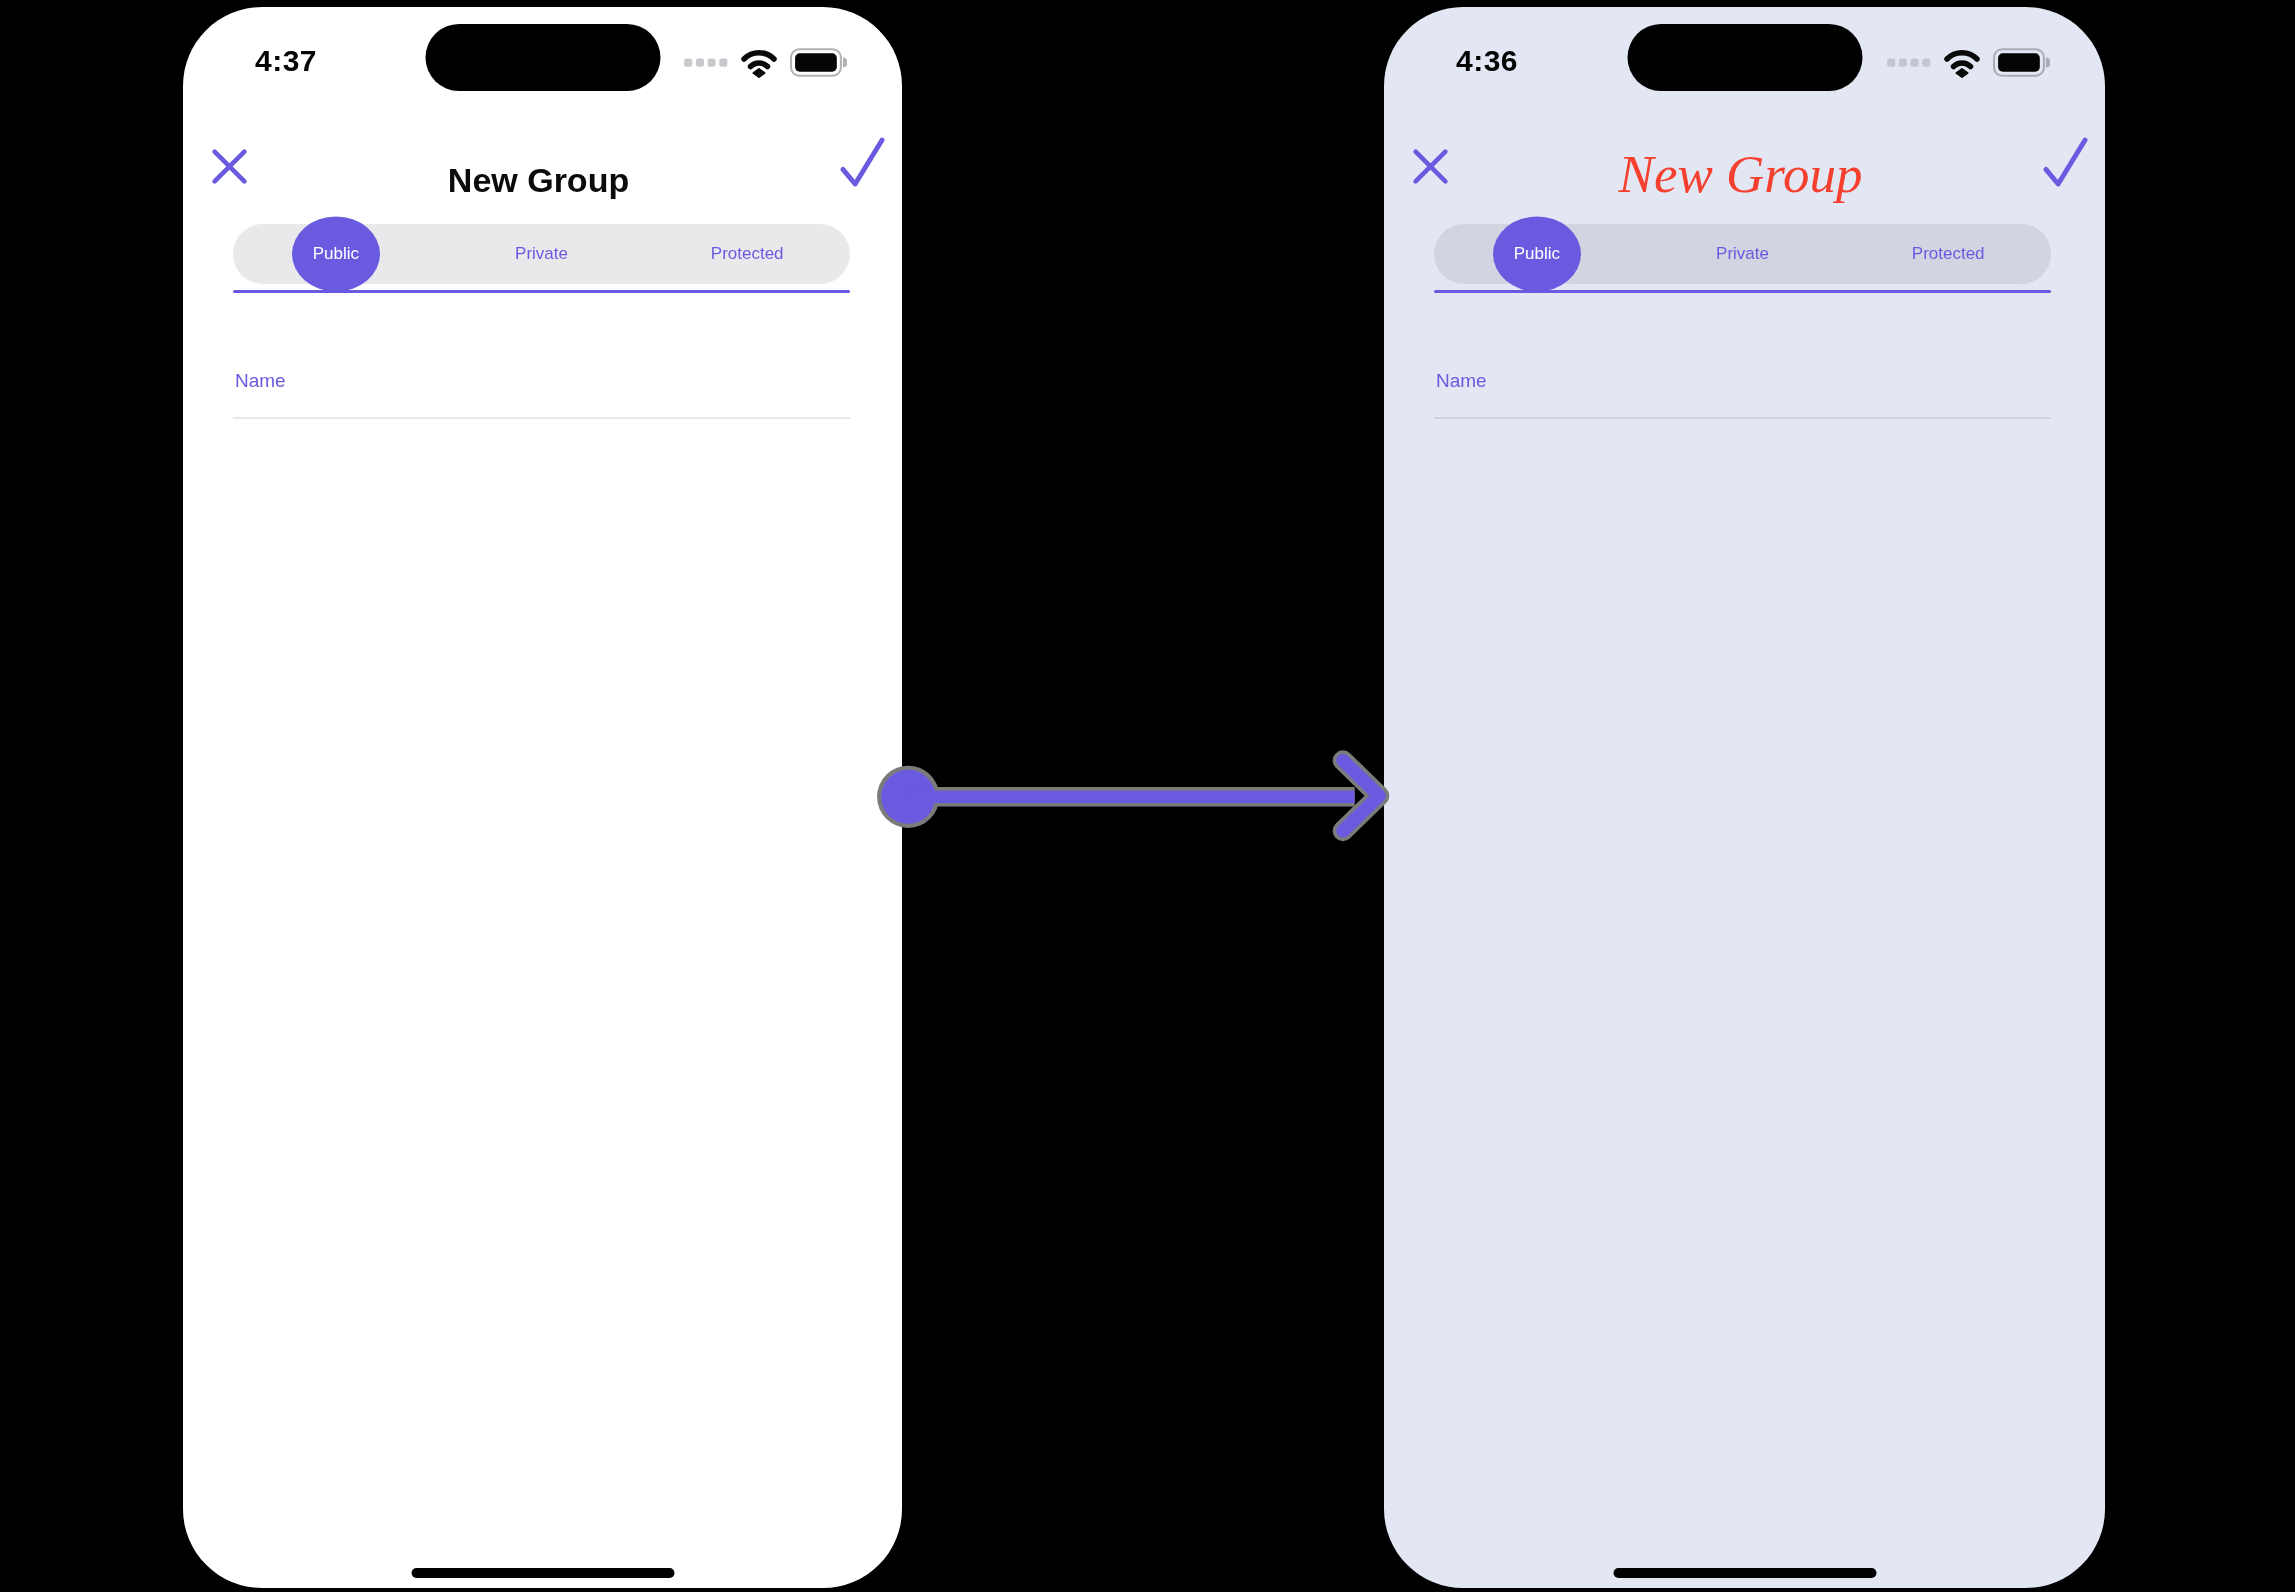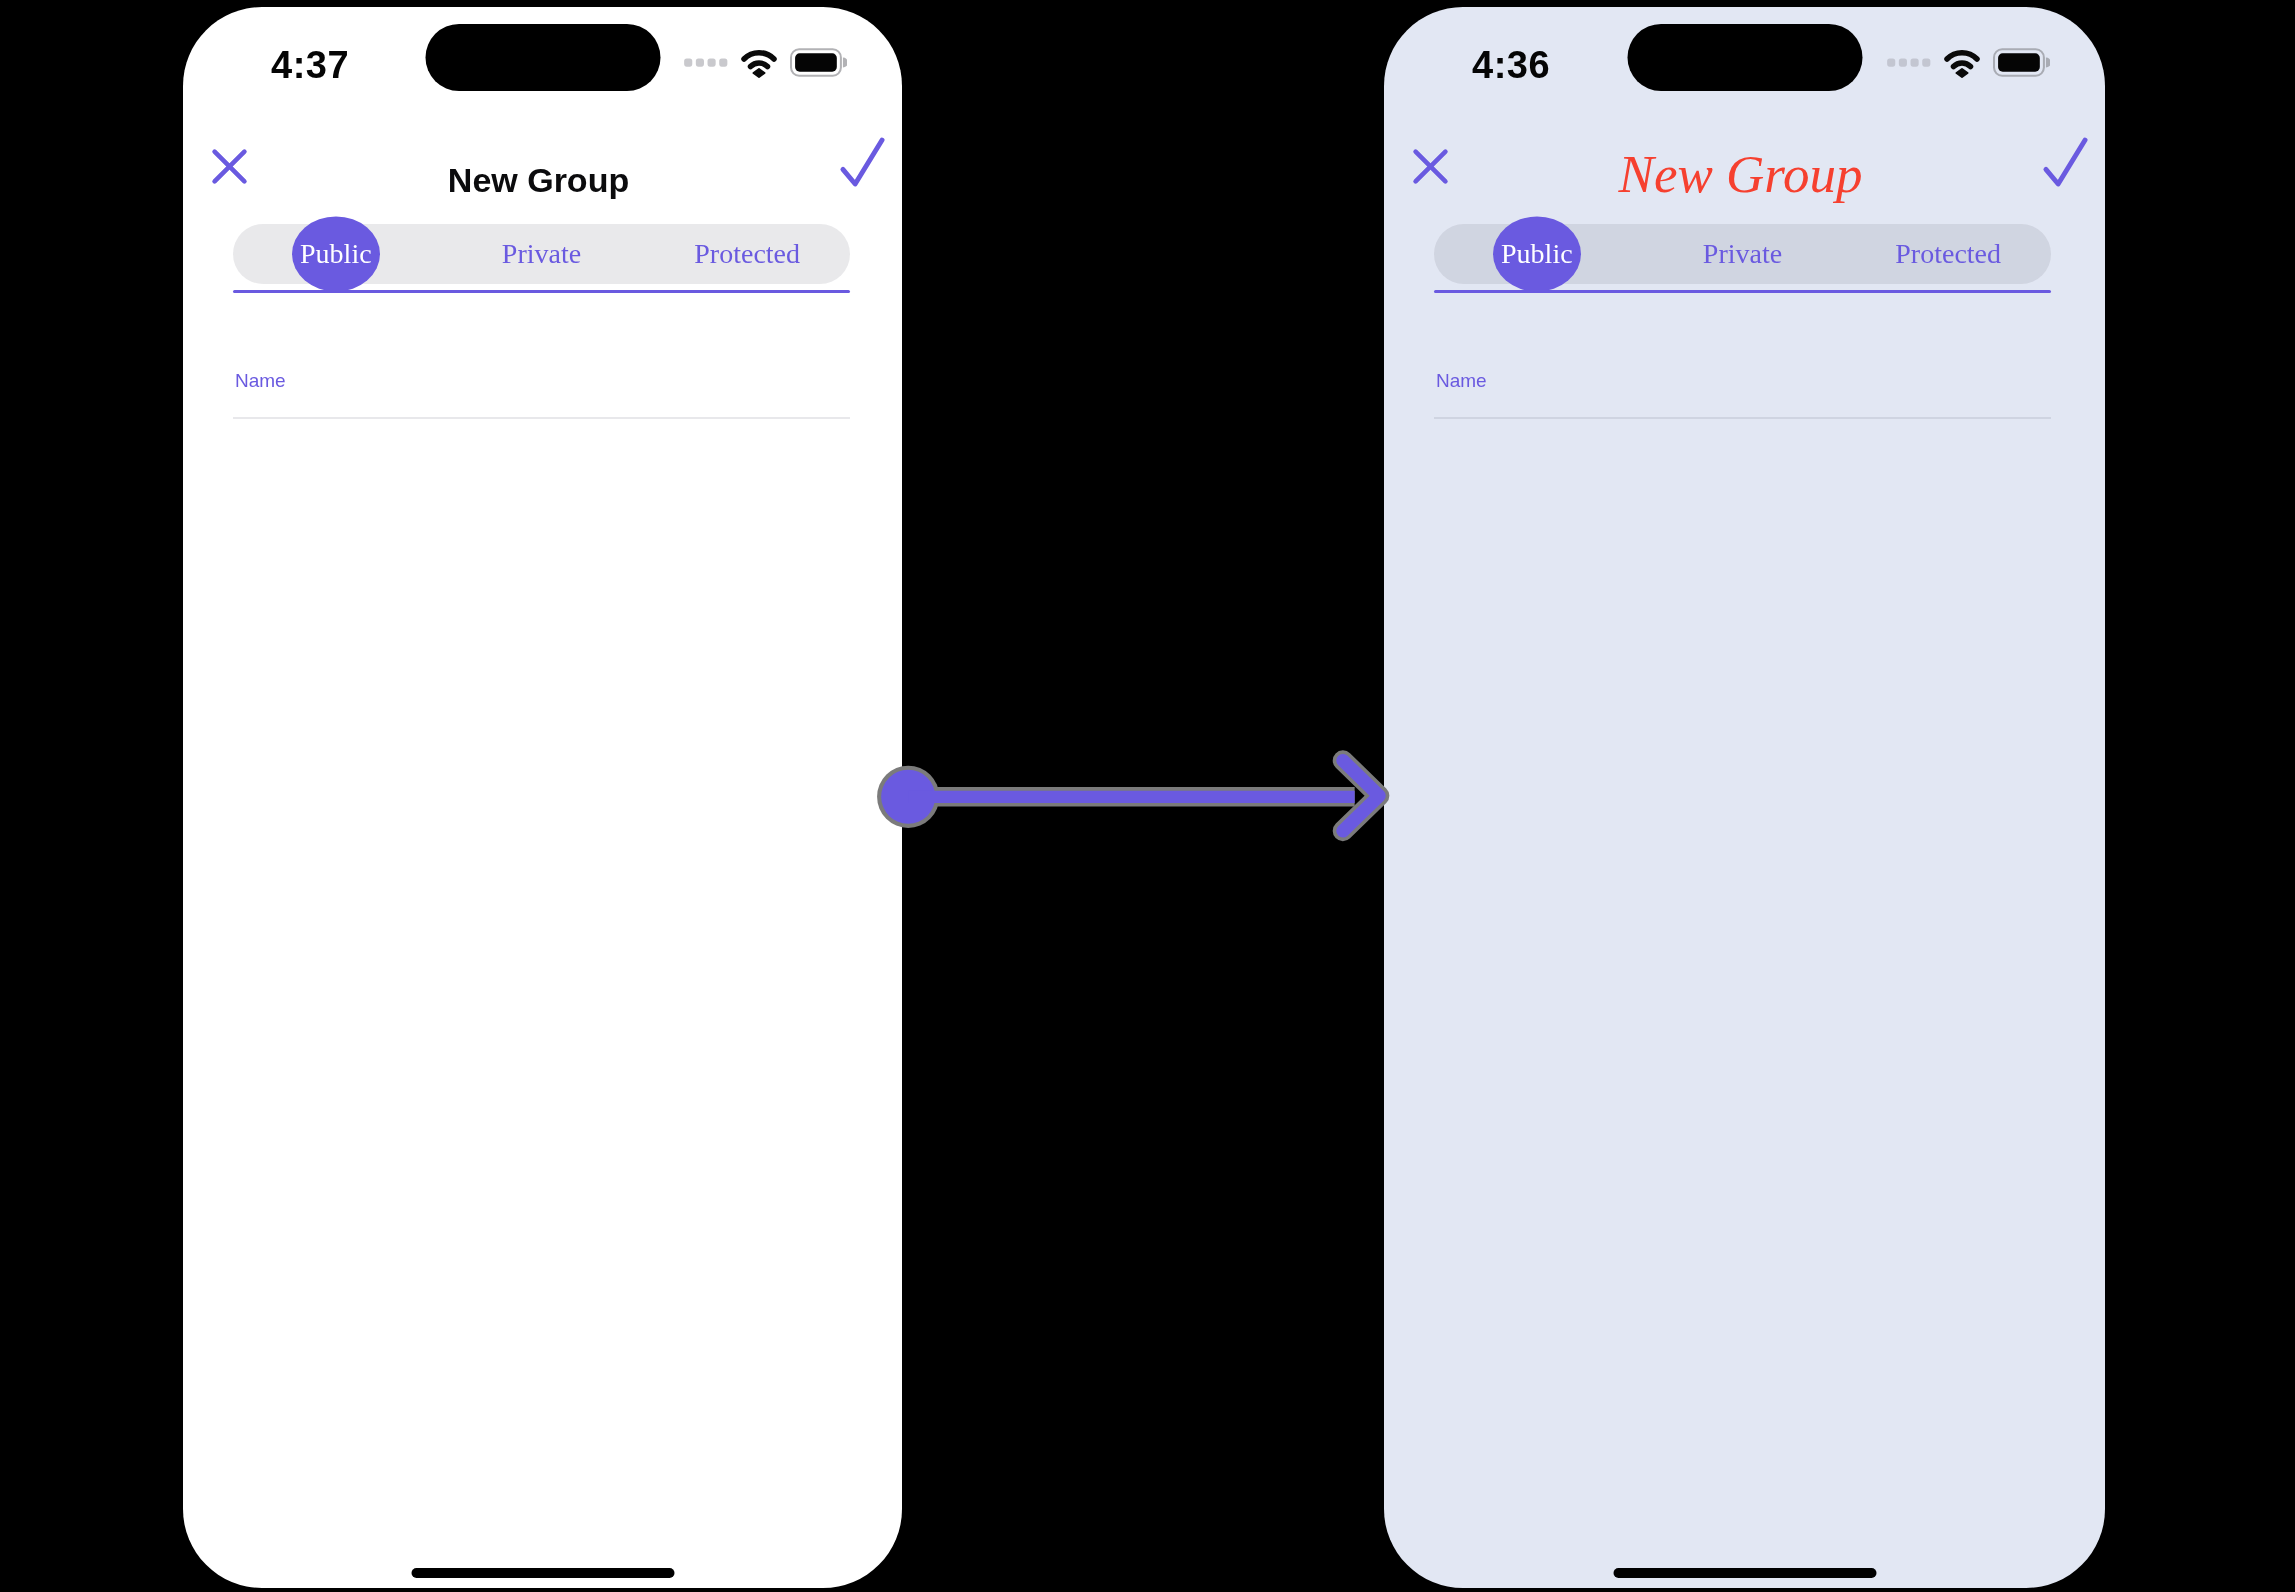--- a/index.html
+++ b/index.html
@@ -13,22 +13,22 @@
   
   .phone{
     position:absolute;top:7.1px;height:1581px;width:719px;
     background:#ffffff;border-radius:79px;overflow:hidden;
   }
   .phone.before{left:183px;}
   .phone.after{left:1384px;width:721px;background:#e2e7f3;}
 
   
   .time{
-    position:absolute;left:88px;top:37px;
-    font-size:38px;font-weight:700;color:#050505;letter-spacing:0.5px;
+    position:absolute;left:72px;top:37px;
+    font-size:30px;font-weight:700;color:#050505;letter-spacing:0.5px;
   }
   .island{
     position:absolute;left:50%;transform:translateX(-50%);
     top:17.4px;width:235px;height:67px;border-radius:37px;background:#000;
   }
   .sicons{
     position:absolute;right:55px;top:39px;height:32px;
     display:flex;align-items:center;gap:11.2px;
   }
 
@@ -51,21 +51,21 @@
     display:flex;
   }
   .seg::after{
     content:"";position:absolute;left:0;right:0;bottom:-9.2px;height:3.6px;
     background:#6a5ae0;border-radius:2px;
   }
   .tab{
     flex:1;position:relative;display:flex;align-items:center;justify-content:center;
     cursor:pointer;
   }
-  .tlabel{position:relative;z-index:2;font-size:28px;color:#6a5ae0;font-family:Liberation Serif, serif;}
+  .tlabel{position:relative;z-index:2;font-size:17px;color:#6a5ae0;}
   .tab.selected .tlabel{color:#ffffff;}
   .blob{
     position:absolute;z-index:1;left:50%;top:50%;transform:translate(-50%,-50%);
     width:88px;height:75px;border-radius:50%;background:#6a5ae0;
   }
 
   
   .field{
     position:absolute;left:50px;top:357px;width:617px;height:53px;
     border-bottom:2.6px solid rgba(110,115,130,0.16);cursor:text;

